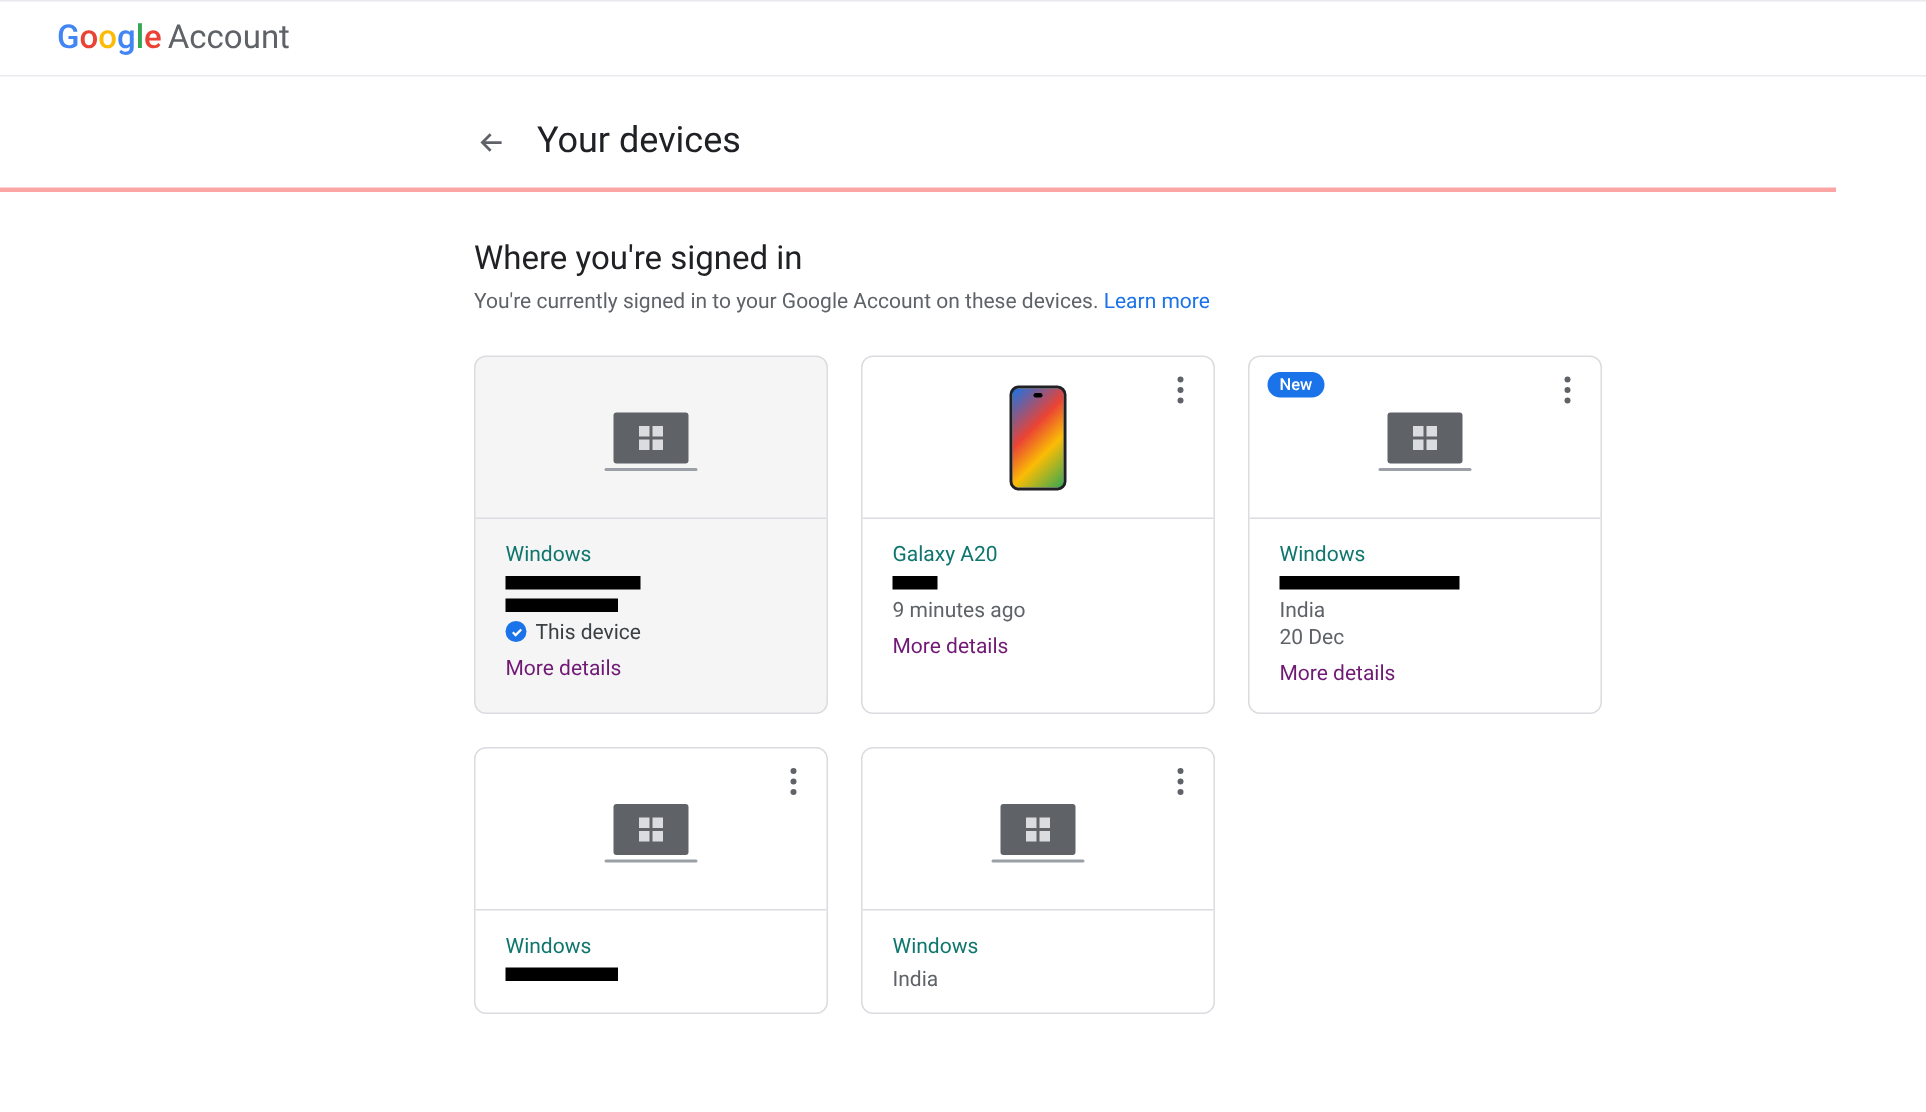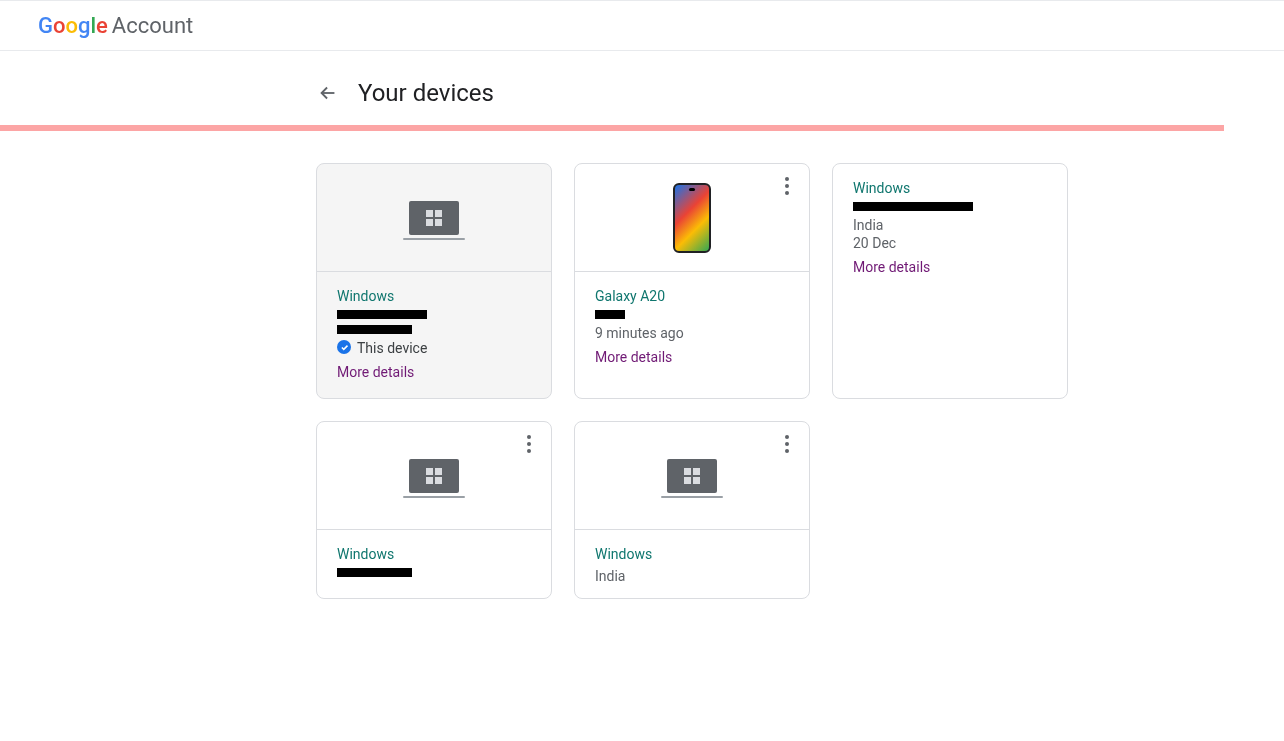--- a/index.html
+++ b/index.html
@@ -22,24 +22,24 @@
   }
   .logo-g1 { color:#4285F4; font-weight:500; }
   .logo-o1 { color:#EA4335; font-weight:500; }
   .logo-o2 { color:#FBBC05; font-weight:500; }
   .logo-g2 { color:#4285F4; font-weight:500; }
   .logo-l  { color:#34A853; font-weight:500; }
   .logo-e  { color:#EA4335; font-weight:500; }
   .logo-acc { color:#5f6368; margin-left:4px;text-align:right; }
   .header-row {
     display:flex;
-    align-items:center;
+    align-items:flex-end;
     gap:18px;
     padding: 28px 0 18px 316px;
-    border-bottom: 6px solid #fca5a5;
+    border-bottom: 3px solid #fca5a5;
     margin-right: 60px;
   }
   .back-arrow {
     width:24px; height:24px;
     display:flex; align-items:center; justify-content:center;
     cursor:pointer;
     color:#5f6368;
   }
   .page-title {
     font-size: 24px;
@@ -212,20 +212,24 @@
   <div class="back-arrow">
     <svg viewBox="0 0 24 24" width="22" height="22" fill="none" stroke="#5f6368" stroke-width="2">
         <path d="M19 12H5"></path>
         <path d="M11 18l-6-6 6-6"></path>
       </svg>
   </div>
   <div class="page-title">Your devices</div>
 </div>
 
 <div class="content">
+  <div class="section-title">Where you're signed in</div>
+  <div class="section-sub">
+    <span>You're currently signed in to your Google Account on these devices. </span><span class="learn-more">Learn more</span>
+  </div>
 
   <div class="grid">
 
     <div class="card active">
       <div class="card-img">
         <div class="laptop-icon">
           <div class="win-squares">
               <span></span>
               <span></span>
               <span></span>
@@ -260,20 +264,36 @@
       </div>
       <div class="card-body">
         <div class="device-name">Galaxy A20</div>
         <span class="redacted w30"></span>
         <div class="info-line">9 minutes ago</div>
         <div class="more-details">More details</div>
       </div>
     </div>
 
     <div class="card">
+      <div class="card-img">
+        <div class="badge-new">New</div>
+        <div class="kebab">
+            <span></span>
+            <span></span>
+            <span></span>
+          </div>
+        <div class="laptop-icon">
+          <div class="win-squares">
+              <span></span>
+              <span></span>
+              <span></span>
+              <span></span>
+            </div>
+        </div>
+      </div>
       <div class="card-body">
         <div class="device-name">Windows</div>
         <span class="redacted w120"></span>
         <div class="info-line">India</div>
         <div class="info-line">20 Dec</div>
         <div class="more-details">More details</div>
       </div>
     </div>
 
     <div class="card" style="height:178px; overflow:hidden;">

